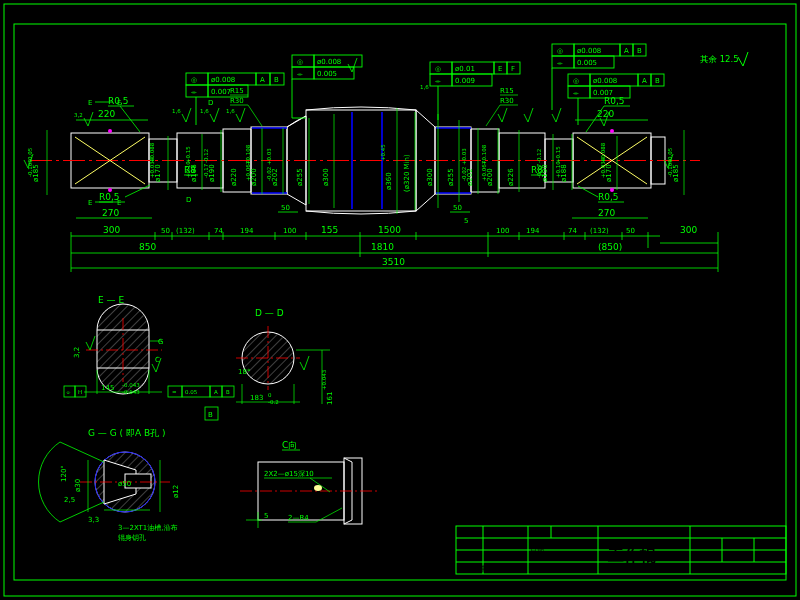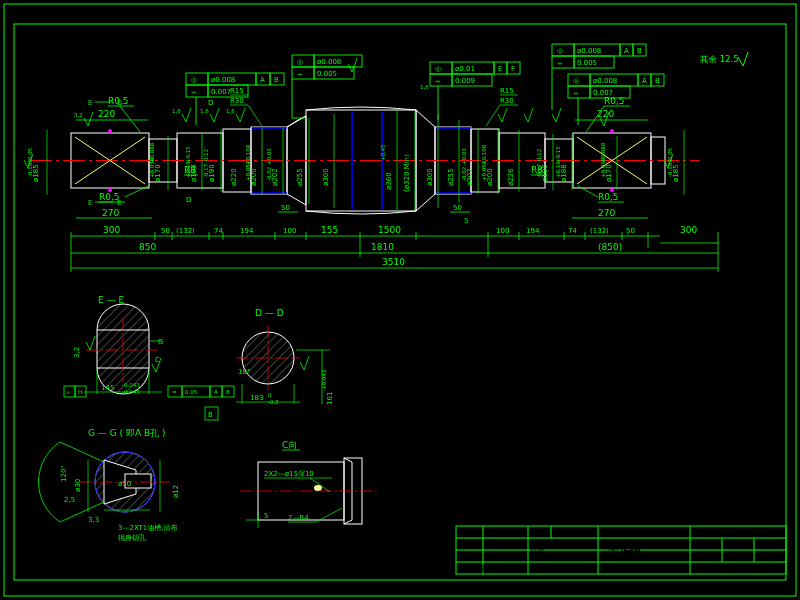--- a/index.html
+++ b/index.html
@@ -13,21 +13,21 @@
   svg { position: absolute; left: 0; top: 0; }
   .g  { stroke: #00ff00; fill: none; }
   .w  { stroke: #ffffff; fill: none; }
   .r  { stroke: #ff0000; fill: none; }
   .b  { stroke: #0000ff; fill: none; }
   .y  { stroke: #ffff66; fill: none; }
   .m  { fill: #ff00ff; }
   .txt   { fill: #00ff00; font-family: "DejaVu Sans", sans-serif; font-size: 9px; }
   .txtS  { fill: #00ff00; font-family: "DejaVu Sans", sans-serif; font-size: 7px; }
   .txtXS { fill: #00ff00; font-family: "DejaVu Sans", sans-serif; font-size: 5.5px; }
-  .txtB  { fill: #00ff00; font-family: "DejaVu Sans", sans-serif; font-size: 11px; font-weight: bold; }
+  .txtB  { fill: #00ff00; font-family: "DejaVu Sans", sans-serif; font-size: 16px; font-weight: bold; }
   .txtT  { fill: #00ff00; font-family: "DejaVu Sans", sans-serif; font-size: 8.5px; }
   .hatchW { stroke: #ffffff; stroke-width: 0.5; }
   .hatchY { stroke: #ffff66; stroke-width: 0.5; }
 </style>
 </head>
 <body>
 
 <div id="root">
 
 <svg width="800" height="600">

